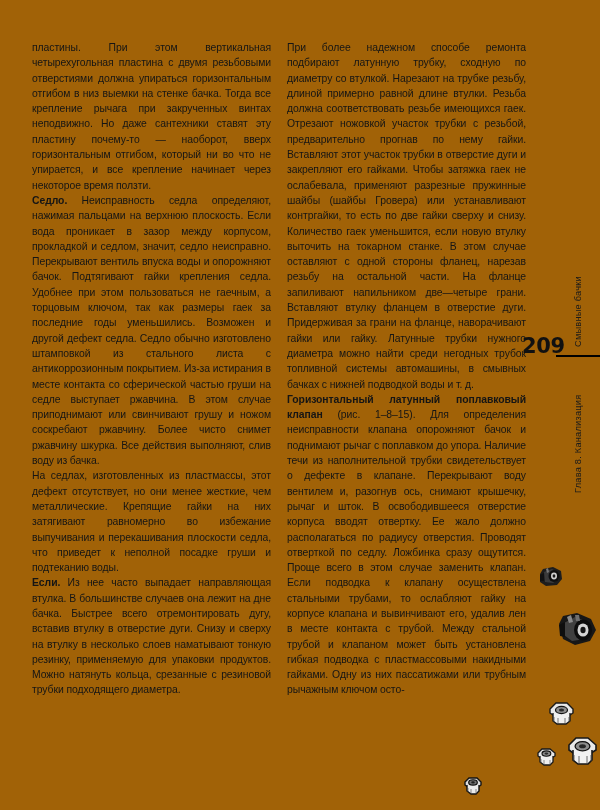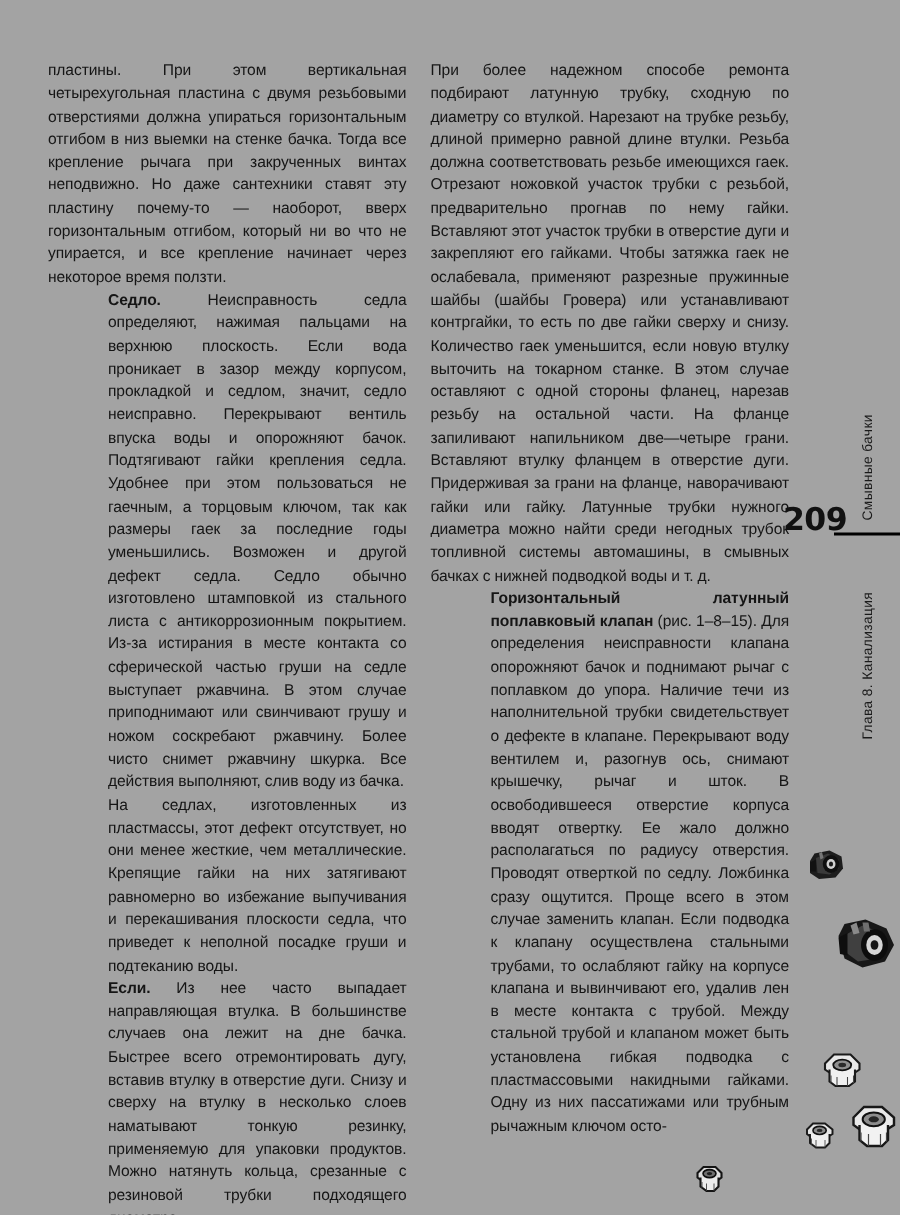--- a/index.html
+++ b/index.html
@@ -11,21 +11,21 @@
     height: 810px;
     background: #ffffff;
     font-family: "Liberation Sans", sans-serif;
     color: #000000;
     overflow: hidden;
   }
   .page {
     position: relative;
     width: 600px;
     height: 810px;
-    background: #a3a3a3;
+    background: #a16207;
     overflow: hidden;
   }
 
   
   .columns {
     position: absolute;
     left: 32px;
     top: 40px;
     width: 488px;
     height: 740px;
@@ -44,21 +44,21 @@
     line-height: 15.3px;
     text-align: justify;
     text-justify: inter-word;
     letter-spacing: -0.06px;
     word-spacing: -0.1px;
     -webkit-hyphens: none;
     hyphens: none;
     font-stretch: condensed;
     color: #151515;
   }
-  .para + .para { margin-top: 0px; margin-left: 40px; }
+  .para + .para { margin-top: 0px; }
   .para.lead b, .para b {
     font-weight: 700;
   }
 
   
   .margin-rule {
     position: absolute;
     left: 556px;
     top: 355px;
     width: 44px;

